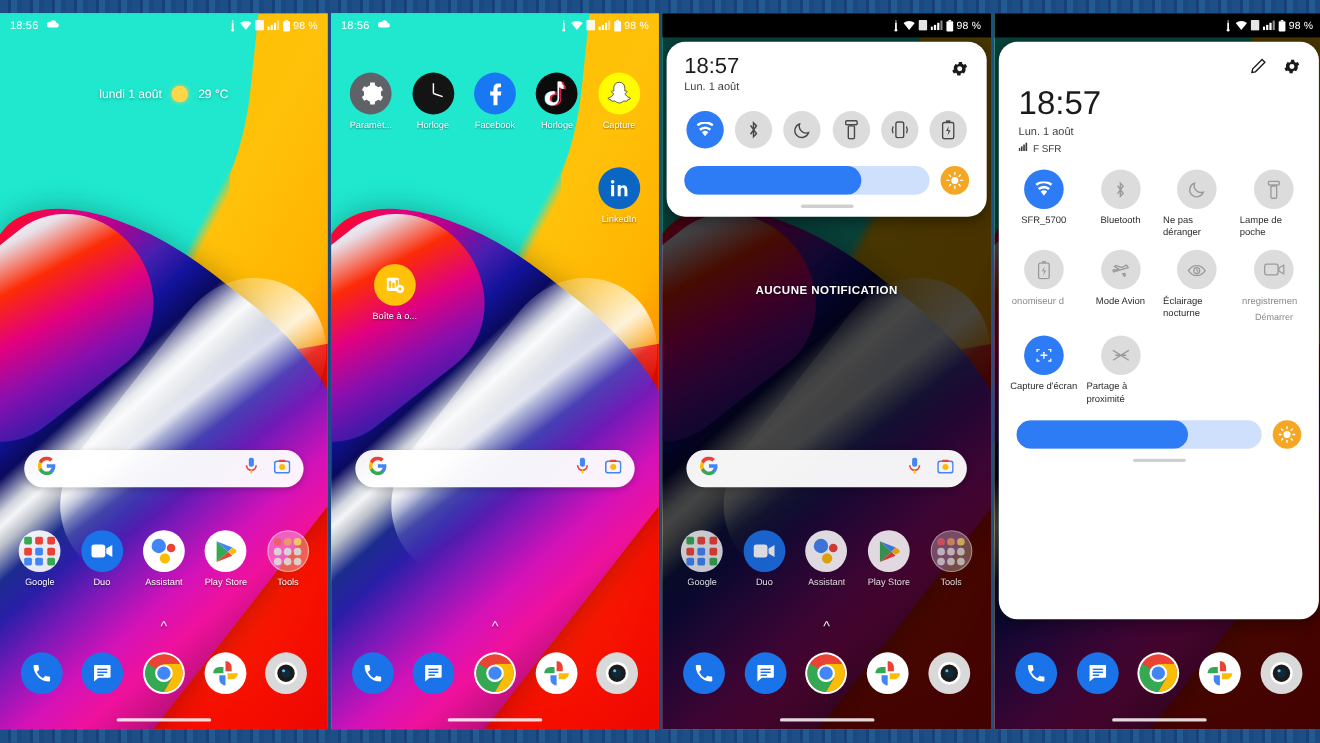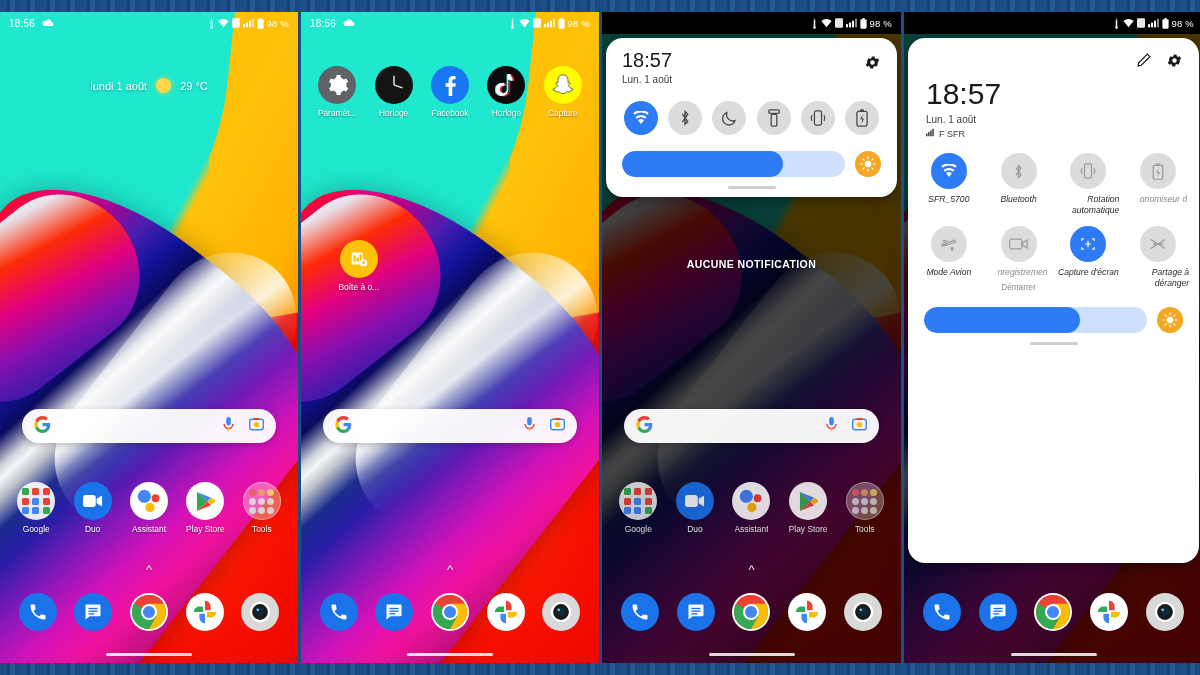--- a/index.html
+++ b/index.html
@@ -172,21 +172,21 @@
   .handle{ width:48px;height:3px;border-radius:2px;background:#cfcfcf;margin:9px auto 8px auto; }
 
   .no-notif{ position:absolute; left:0;right:0; z-index:26; text-align:center;
              color:#fff; font-size:10.5px; font-weight:bold; letter-spacing:.4px;
              text-shadow:0 1px 2px rgba(0,0,0,.6); }
 
   
   .qs-grid{ display:grid; grid-template-columns:repeat(4,1fr); row-gap:11px; padding:14px 6px 0 6px; }
   .qs-tile{ display:flex; flex-direction:column; align-items:center; gap:5px; }
   .qs-tile .qbtn{ width:36px;height:36px; }
-  .qs-tile .tlbl{ font-size:8.6px; color:#2b2b2b; text-align:right; line-height:1.25; max-width:62px;font-style:italic; }
+  .qs-tile .tlbl{ font-size:8.6px; color:#2b2b2b; text-align:left; line-height:1.25; max-width:62px; }
   .qs-tile .tsub{ font-size:8.2px; color:#8a8a8a; text-align:center; line-height:1.25; }
   .qs-tile .tlbl.clip{ white-space:nowrap; overflow:hidden; text-overflow:clip; width:58px; }
   .carrier{ display:flex; align-items:center; gap:4px; font-size:9px; color:#3c3c3c; margin-top:3px; }
   .qs-time-big{ font-size:30px; color:#1a1a1a; line-height:1; }
 </style>
 </head>
 <body>
 
 <div class="strip">
 
@@ -494,20 +494,34 @@
       <div class="app">
         <div class="ic" style="background:#fffc00">
           <svg width="26" height="26" viewBox="0 0 28 28">
               <path fill="#fff" stroke="#222" stroke-width=".7" d="M14 3c3.6 0 5.4 2.7 5.4 5.7 0 1 0 2-.1 2.7.4.2.9.2 1.4.1.9-.2 1.5 1 .5 1.6-.6.4-1.6.7-1.6 1.2 0 .8 2.5 3.6 4.8 4 .7.1.6 1-.1 1.2-.9.3-2 .4-2.3.8-.2.3 0 1.1-.6 1.2-.8.1-1.9-.3-3-.1-1 .2-2.1 1.9-4.4 1.9s-3.4-1.7-4.4-1.9c-1.1-.2-2.2.2-3 .1-.6-.1-.4-.9-.6-1.2-.3-.4-1.4-.5-2.3-.8-.7-.2-.8-1.1-.1-1.2 2.3-.4 4.8-3.2 4.8-4 0-.5-1-.8-1.6-1.2-1-.6-.4-1.8.5-1.6.5.1 1 .1 1.4-.1-.1-.7-.1-1.7-.1-2.7C8.6 5.7 10.4 3 14 3z"></path>
             </svg>
         </div>
         <span class="lbl">Capture</span>
       </div>
     </div>
 
+    <div class="appgrid" style="left:8px;right:8px;top:140px;grid-template-columns:repeat(5,1fr);">
+      <div></div>
+        <div></div>
+        <div></div>
+        <div></div>
+      <div class="app">
+        <div class="ic" style="background:#0a66c2">
+          <svg width="22" height="22" viewBox="0 0 24 24">
+              <path fill="#fff" d="M6.9 9h-3v11h3zM5.4 4A1.8 1.8 0 1 0 5.4 7.6 1.8 1.8 0 0 0 5.4 4zM20 13.6c0-3-1.6-4.4-3.7-4.4-1.7 0-2.5.9-2.9 1.6V9H10.4c0 .9 0 11 0 11h3v-6.1c0-.3 0-.7.1-.9.3-.6.8-1.3 1.8-1.3 1.3 0 1.8 1 1.8 2.4V20h3z"></path>
+            </svg>
+        </div>
+        <span class="lbl">LinkedIn</span>
+      </div>
+    </div>
 
     <div class="appgrid" style="left:8px;right:8px;top:228px;grid-template-columns:repeat(5,1fr);margin-left:24px;">
       <div class="app">
         <div class="ic" style="background:#ffc20a">
           <svg width="22" height="22" viewBox="0 0 24 24">
             <rect x="4" y="5" width="12" height="13" rx="1.4" fill="#fff" opacity=".96"></rect>
             <rect x="6" y="8" width="2.4" height="7" fill="#ffc20a"></rect>
             <rect x="9.4" y="10" width="2.4" height="5" fill="#ffc20a"></rect>
             <rect x="12.8" y="7" width="2.4" height="8" fill="#ffc20a"></rect>
             <circle cx="17" cy="16" r="4" fill="#fff"></circle>
@@ -1071,32 +1085,39 @@
 
         <div class="qs-tile">
           <div class="qbtn">
             <svg width="13" height="17" viewBox="0 0 14 20">
                 <path fill="none" stroke="#9a9a9a" stroke-width="1.5" d="M4 5.5L10 14 7 17V3l3 3-6 8.5"></path>
               </svg>
           </div>
           <span class="tlbl">Bluetooth</span>
         </div>
 
-
-
         <div class="qs-tile">
           <div class="qbtn">
-            <svg width="18" height="16" viewBox="0 0 20 18">
-                <rect x="6" y="1" width="8" height="16" rx="2" fill="none" stroke="#9a9a9a" stroke-width="1.4"></rect>
-                <path d="M3.2 5.5A8 8 0 0 0 3.2 12.5" stroke="#9a9a9a" stroke-width="1.3" fill="none"></path>
-                <path d="M16.8 5.5A8 8 0 0 1 16.8 12.5" stroke="#9a9a9a" stroke-width="1.3" fill="none"></path>
+            <svg width="17" height="17" viewBox="0 0 20 20">
+                <path fill="none" stroke="#9a9a9a" stroke-width="1.5" d="M16.5 12.5A7.5 7.5 0 0 1 7 3a7.5 7.5 0 1 0 9.5 9.5z"></path>
               </svg>
           </div>
-          <span class="tlbl">Rotation automatique</span>
-        </div>
+          <span class="tlbl">Ne pas déranger</span>
+        </div>
+
+        <div class="qs-tile">
+          <div class="qbtn">
+            <svg width="12" height="17" viewBox="0 0 12 18">
+                <rect x="0.8" y="0.8" width="10.4" height="3.6" rx="1" fill="none" stroke="#9a9a9a" stroke-width="1.3"></rect>
+                <rect x="3.2" y="5.4" width="5.6" height="11.8" rx="1.2" fill="none" stroke="#9a9a9a" stroke-width="1.3"></rect>
+              </svg>
+          </div>
+          <span class="tlbl">Lampe de poche</span>
+        </div>
+
 
         <div class="qs-tile">
           <div class="qbtn">
             <svg width="12" height="17" viewBox="0 0 12 18">
                 <rect x="4" y="0.4" width="4" height="1.6" fill="#9a9a9a"></rect>
                 <rect x="0.9" y="2.4" width="10.2" height="14.8" rx="1.6" fill="none" stroke="#9a9a9a" stroke-width="1.3"></rect>
                 <path d="M6.6 5.5L4 10.2h2.2L5.4 14.4 8.2 9.4H6z" fill="#9a9a9a"></path>
               </svg>
           </div>
           <span class="tlbl clip" style="color:#8a8a8a">onomiseur d</span>
@@ -1105,20 +1126,30 @@
 
         <div class="qs-tile">
           <div class="qbtn">
             <svg width="18" height="16" viewBox="0 0 20 18">
                 <path fill="none" stroke="#9a9a9a" stroke-width="1.4" d="M2.5 11.5l15-4.5-2-2.5-4.5 2.5-6-2-1.5 1 4 2.5-2.5 1.2-2-0.7-1 .8zM12 13.5l1.5 2.5 1-.8-.5-2z"></path>
               </svg>
           </div>
           <span class="tlbl">Mode Avion</span>
         </div>
 
+        <div class="qs-tile">
+          <div class="qbtn">
+            <svg width="18" height="15" viewBox="0 0 20 16">
+                <path fill="none" stroke="#9a9a9a" stroke-width="1.3" d="M1.5 8.5S5 3.5 10 3.5s8.5 5 8.5 5-3.5 5-8.5 5-8.5-5-8.5-5z"></path>
+                <circle cx="10" cy="8.5" r="3" fill="none" stroke="#9a9a9a" stroke-width="1.3"></circle>
+                <path d="M10 6.2v2.3l1.6 1" stroke="#9a9a9a" stroke-width="1.1" fill="none"></path>
+              </svg>
+          </div>
+          <span class="tlbl">Éclairage nocturne</span>
+        </div>
 
         <div class="qs-tile">
           <div class="qbtn">
             <svg width="19" height="14" viewBox="0 0 21 15">
                 <rect x="0.8" y="2.2" width="13.4" height="10.6" rx="2" fill="none" stroke="#9a9a9a" stroke-width="1.3"></rect>
                 <path d="M15 6l5-3v9l-5-3z" fill="none" stroke="#9a9a9a" stroke-width="1.3"></path>
               </svg>
           </div>
           <span class="tlbl clip" style="color:#8a8a8a">nregistremen</span>
           <span class="tsub">Démarrer</span>
@@ -1136,21 +1167,21 @@
           </div>
           <span class="tlbl">Capture d'écran</span>
         </div>
 
         <div class="qs-tile">
           <div class="qbtn">
             <svg width="18" height="14" viewBox="0 0 20 14">
                 <path fill="none" stroke="#9a9a9a" stroke-width="1.4" d="M2 2l16 10M2 12L18 2M4.5 7h11"></path>
               </svg>
           </div>
-          <span class="tlbl">Partage à déranger</span>
+          <span class="tlbl">Partage à proximité</span>
         </div>
       </div>
 
       <div class="bright-row" style="padding:14px 16px 0 16px;">
         <div class="bright-track">
           <div class="bright-fill" id="b4" style="width:70%"></div>
         </div>
         <div class="bright-btn">
           <svg width="16" height="16" viewBox="0 0 18 18">
               <circle cx="9" cy="9" r="3.6" fill="#fff"></circle>

